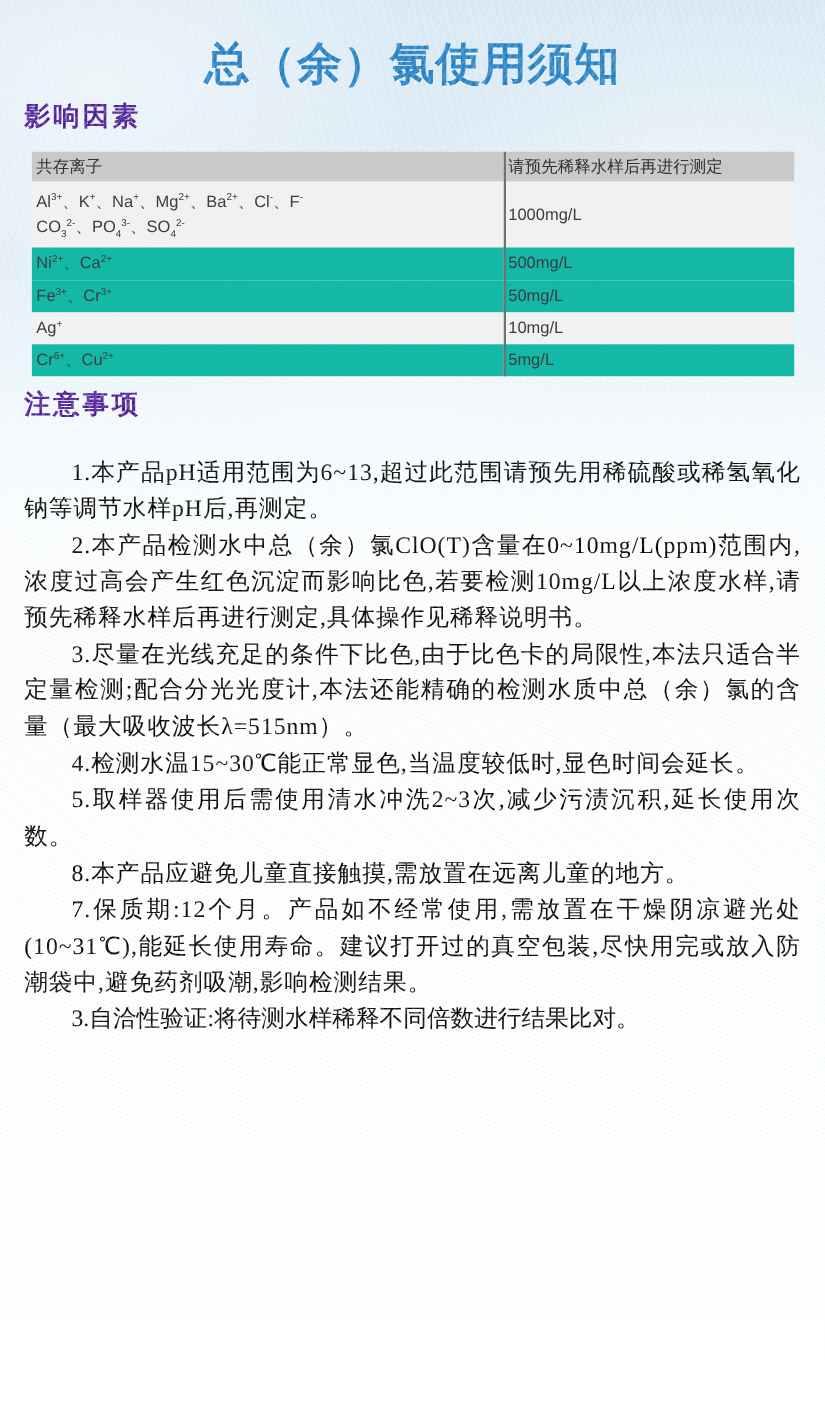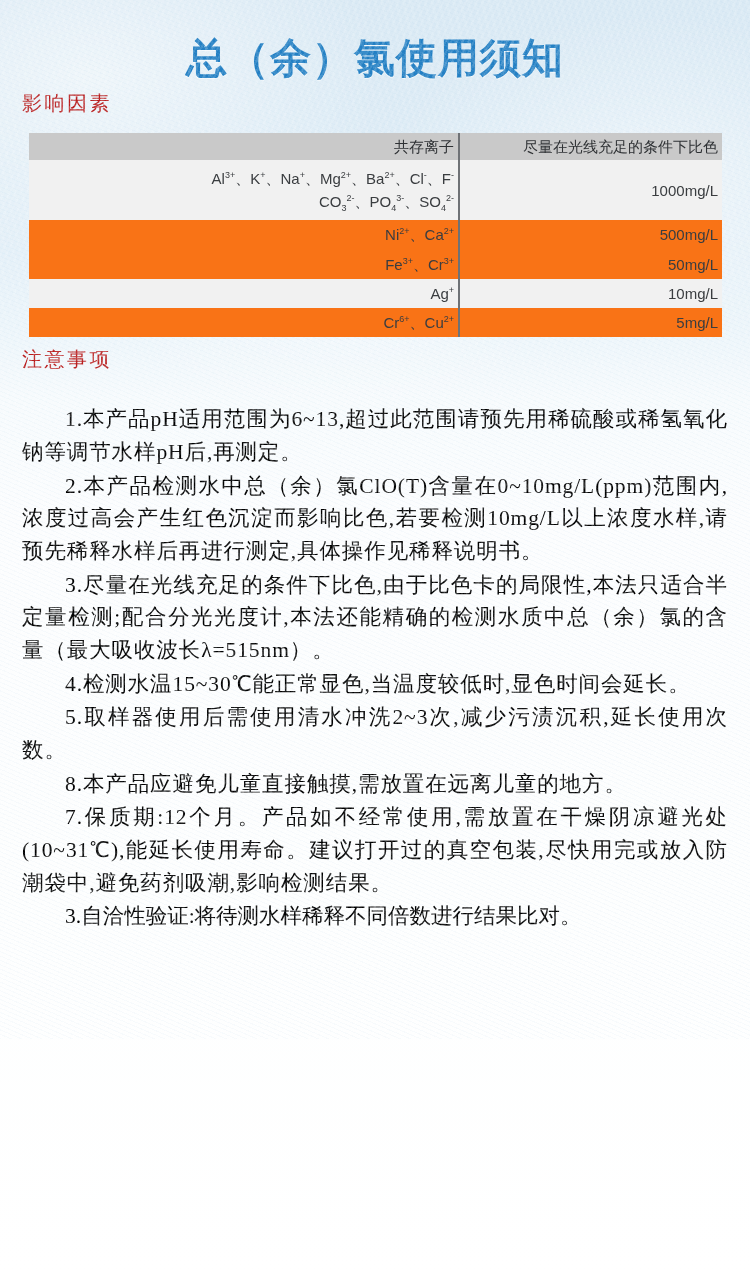--- a/index.html
+++ b/index.html
@@ -49,60 +49,60 @@
     letter-spacing:1px;
     color:#2480c4;
     padding-top:36px;
     line-height:1.1;
     text-shadow:0 1px 0 rgba(255,255,255,.6);
   }
 
   
   .section-heading{
     font-family:"Liberation Sans", sans-serif;
-    font-weight:normal;
-    font-size:20px;
-    color:#b91c1c;
+    font-weight:bold;
+    font-size:24px;
+    color:#4c1d95;
     letter-spacing:2.5px;
     margin-left:22px;
     margin-top:9px;
   }
 
   
   .table-wrap{
     margin:16px 28px 0 29px;
     width:693px;
     font-family:"Liberation Sans", sans-serif;
     position:relative;
   }
   table{
     border-collapse:collapse;
     width:693px;
     table-layout:fixed;
   }
   table td{
-    text-align:right;
+    text-align:left;
     vertical-align:middle;
     color:#3a3d40;
     font-size:15px;
     padding:3px 4px;
     line-height:1.55;
   }
   .col-ion{ width:429px; }
   .col-val{ width:264px; }
 
   tr.hdr td{
     background:#c9c9c9;
     font-size:15px;
     color:#2e3134;
     height:26px;
     padding:2px 4px;
   }
   tr.light td{ background:#f1f1f1; }
-  tr.dark  td{ background:#f97316; }
+  tr.dark  td{ background:#14b8a6; }
 
   tr.r1 td{ height:60px; }
   tr.rn td{ height:25px; }
 
   
   .divider{
     position:absolute;
     left:429px;
     top:0;
     width:2px;
@@ -140,21 +140,21 @@
 
   <h1 class="title">总（余）氯使用须知</h1>
 
   <div class="section-heading">影响因素</div>
 
   <div class="table-wrap">
     <table>
       <tbody>
         <tr class="hdr">
           <td class="col-ion">共存离子</td>
-          <td class="col-val">尽量在光线充足的条件下比色</td>
+          <td class="col-val">请预先稀释水样后再进行测定</td>
         </tr>
 
         <tr class="light r1">
           <td class="col-ion">
             <span class="ion-line">Al<sup>3+</sup>、K<sup>+</sup>、Na<sup>+</sup>、Mg<sup>2+</sup>、Ba<sup>2+</sup>、Cl<sup>-</sup>、F<sup>-</sup></span>
             <span class="ion-line">CO<sub>3</sub><sup>2-</sup>、PO<sub>4</sub><sup>3-</sup>、SO<sub>4</sub><sup>2-</sup></span>
           </td>
           <td class="col-val">1000mg/L</td>
         </tr>
 

